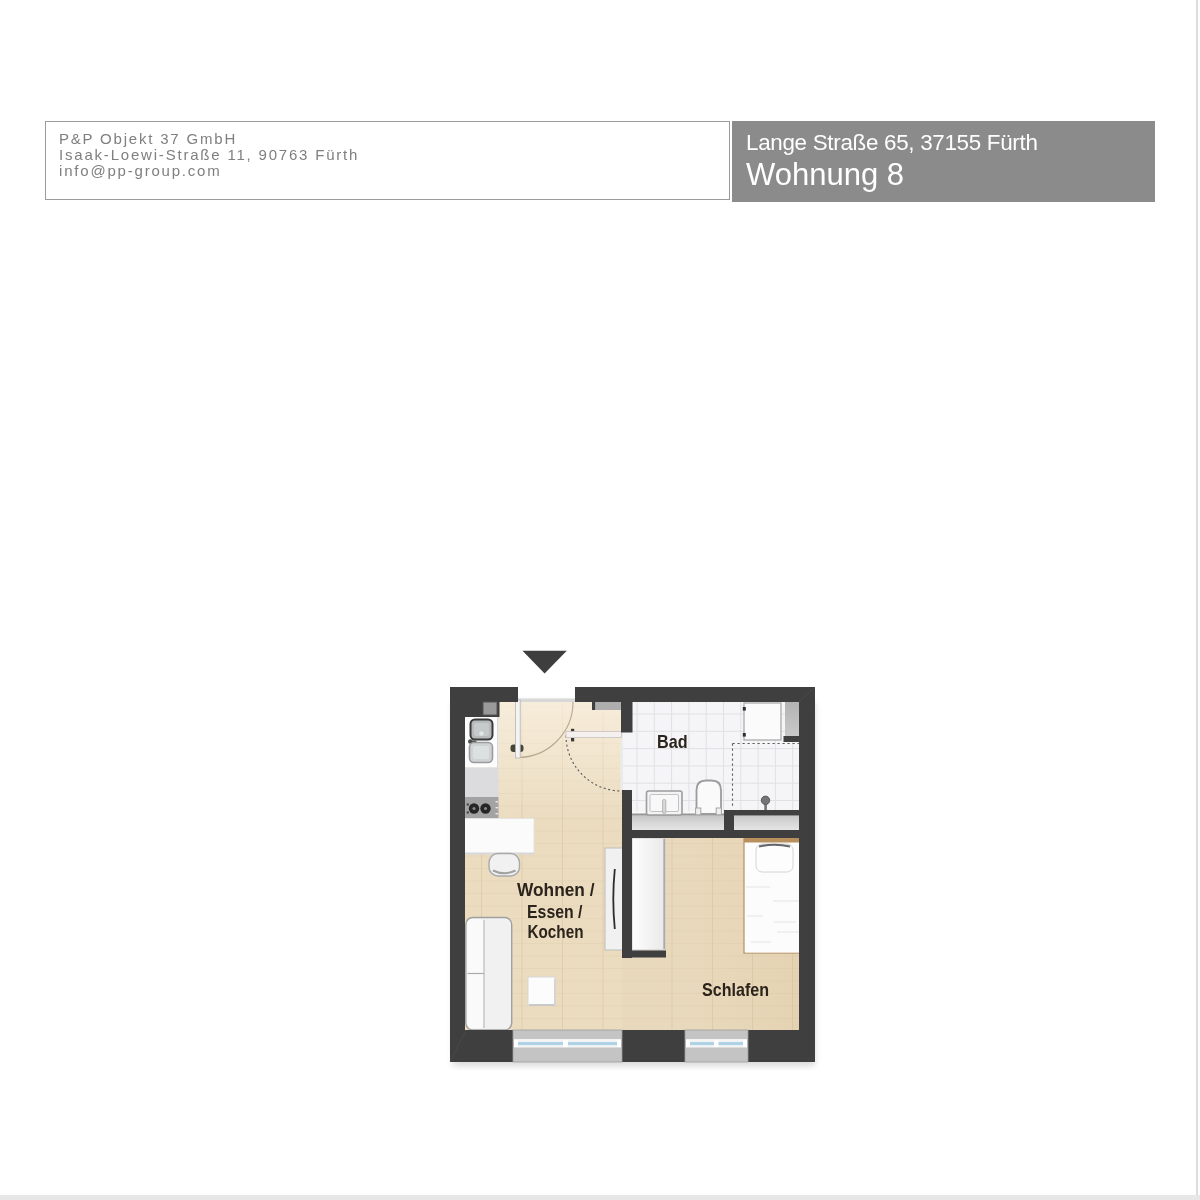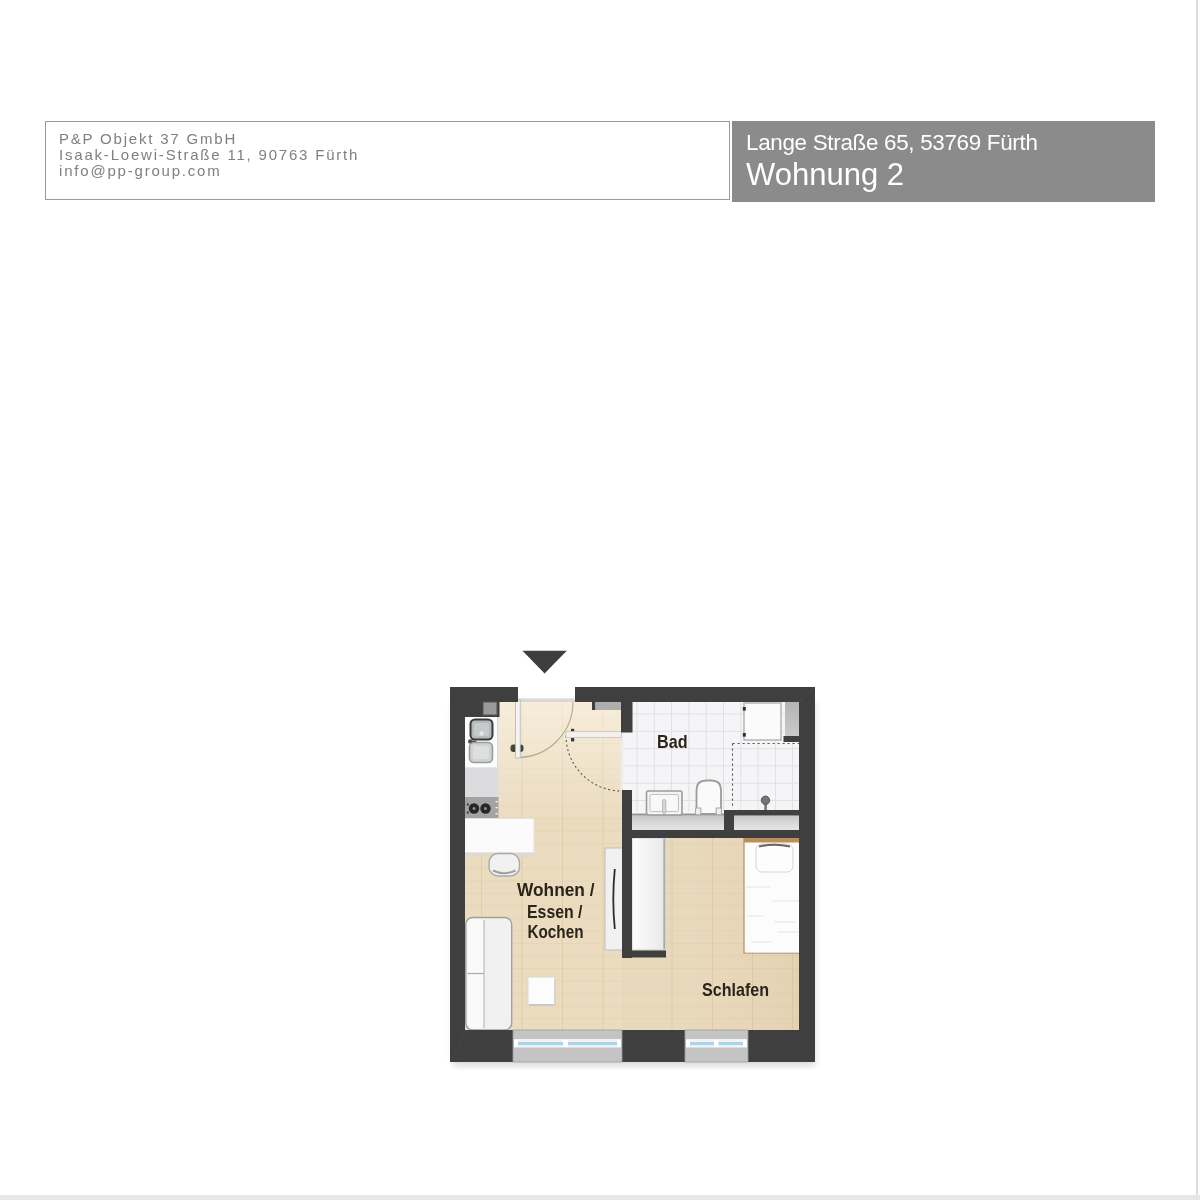--- a/index.html
+++ b/index.html
@@ -18,23 +18,23 @@
 <div class="abs" style="left:45px;top:121px;width:685px;height:79px;background:#ffffff;border:1.4px solid #9b9b9b;box-sizing:border-box;"></div>
 
 <div class="abs" style="left:59px;top:131px;width:600px;color:#7f7f7f;font-size:15px;letter-spacing:1.8px;line-height:16px;">
 P&amp;P Objekt 37 GmbH<br>
 Isaak-Loewi-Straße 11, 90763 Fürth<br>
 info@pp-group.com
 </div>
 
 <div class="abs" style="left:732px;top:121px;width:423px;height:81px;background:#8b8b8b;"></div>
 
-<div class="abs" style="left:746px;top:129.5px;color:#ffffff;font-size:22.4px;letter-spacing:-0.3px;">Lange Straße 65, 53769 Fürth</div>
-
-<div class="abs" style="left:746px;top:156.5px;color:#ffffff;font-size:31px;">Wohnung 2</div>
+<div class="abs" style="left:746px;top:129.5px;color:#ffffff;font-size:22.4px;letter-spacing:-0.3px;">Lange Straße 65, 37155 Fürth</div>
+
+<div class="abs" style="left:746px;top:156.5px;color:#ffffff;font-size:31px;">Wohnung 8</div>
 
 <svg class="abs" style="left:440px;top:640px;" width="390" height="430" viewBox="440 640 390 430">
 <defs>
   <filter id="soft" x="-20%" y="-20%" width="140%" height="140%">
     <feGaussianBlur stdDeviation="3.5"></feGaussianBlur>
   </filter>
   <linearGradient id="prewall" x1="0" y1="0" x2="0" y2="1">
     <stop offset="0" stop-color="#c6c6c6"></stop>
     <stop offset="0.55" stop-color="#d9d9d9"></stop>
     <stop offset="1" stop-color="#e4e4e4"></stop>

